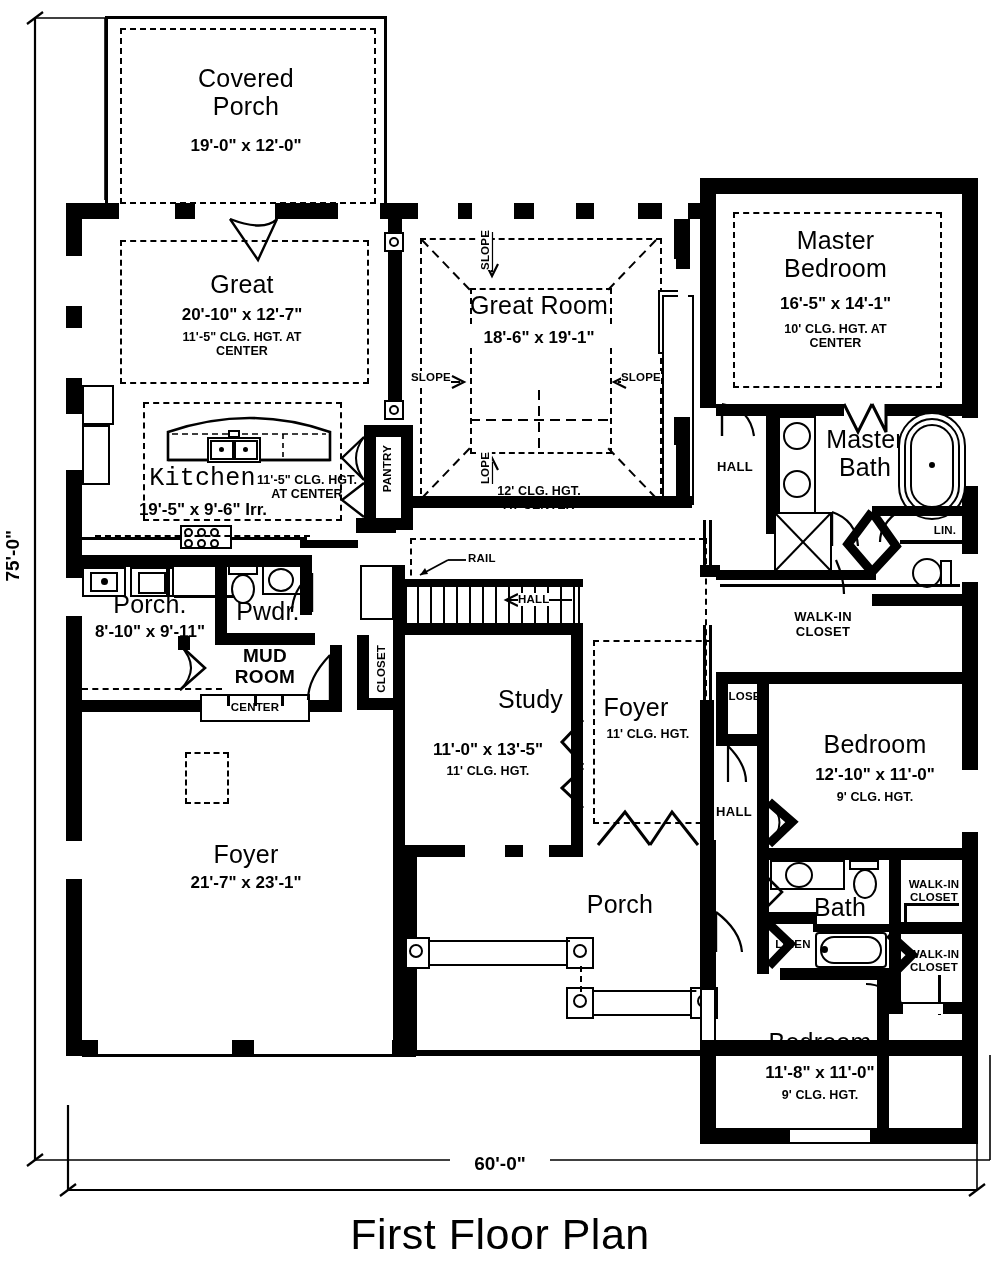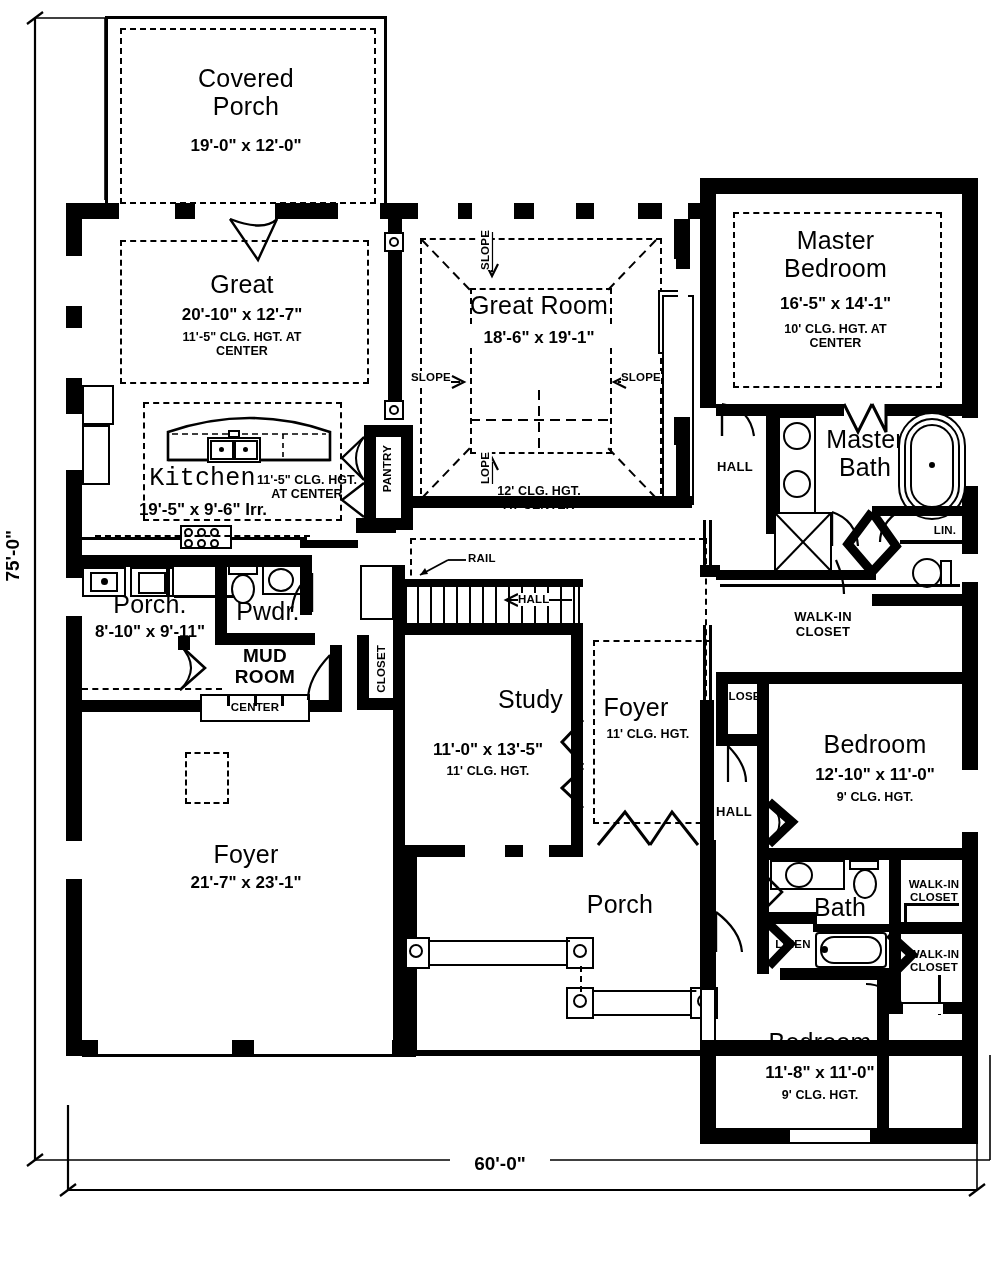--- a/index.html
+++ b/index.html
@@ -467,14 +467,15 @@
   <div class="w" style="left:393px;top:845px;width:14px;height:210px;"></div>
 
   <div class="w" style="left:300px;top:540px;width:58px;height:8px;"></div>
   <div class="thin" style="left:356px;top:530px;width:40px;height:3px;"></div>
 
   <div class="w" style="left:402px;top:496px;width:290px;height:12px;"></div>
   <div class="dashline-h" style="left:410px;top:538px;width:295px;"></div>
   <div class="dashline-v" style="left:410px;top:538px;height:48px;"></div>
   <div class="dashline-v" style="left:705px;top:538px;height:290px;"></div>
 
+  <div class="title" style="left:0;top:1210px;">First Floor Plan</div>
 
 </div>
 
 </body></html>

